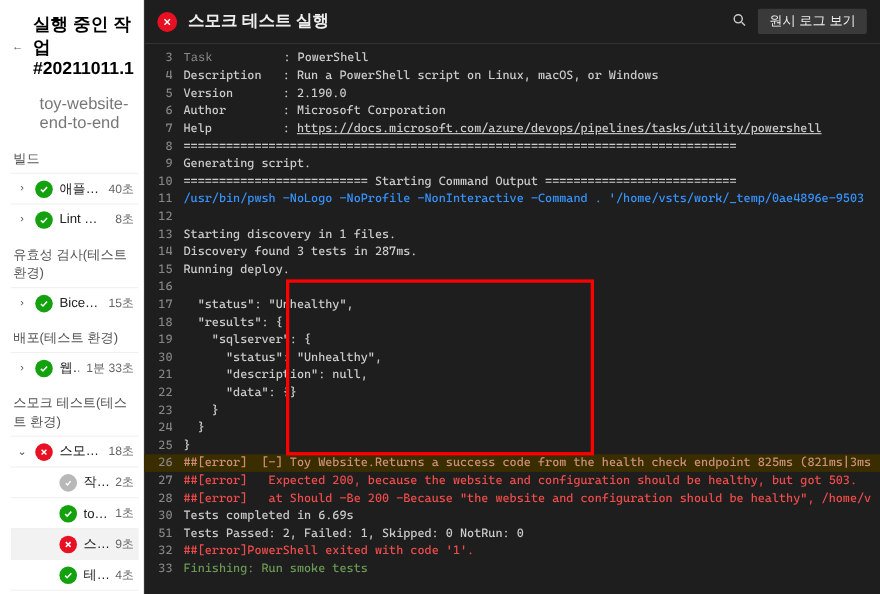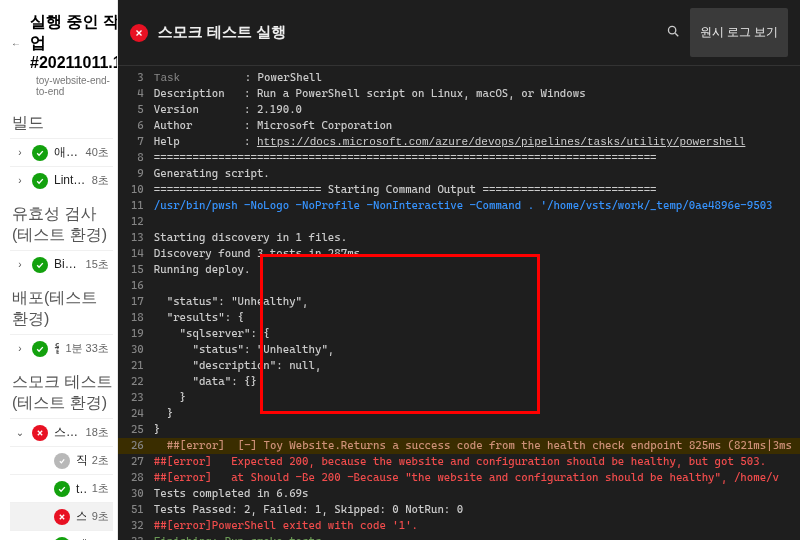--- a/index.html
+++ b/index.html
@@ -19,22 +19,22 @@
     overflow-y: auto;
     padding: 10px 4px 10px 10px;
   }
   .sb-head {
     display: flex;
     align-items: center;
     gap: 8px;
     padding: 2px 4px 2px 0;
   }
   .sb-title { font-size: 16px; font-weight: 600; }
-  .sb-sub { font-size: 10px; color: #777; margin: 1px 0 12px 26px; }
-  .sb-section { font-size: 16px; color: #555; margin: 6px 0 4px 2px; padding-top: 4px;}
+  .sb-sub { font-size: 15px; color: #777; margin: 12px 0 12px 26px; }
+  .sb-section { font-size: 12px; color: #555; margin: 6px 0 4px 2px; padding-top: 4px;}
   .sb-item {
     display: flex;
     align-items: center;
     gap: 6px;
     padding: 5px 4px;
     border-top: 1px solid #f0f0f0;
     cursor: pointer;
     min-height: 28px;
   }
   .sb-item.sel { background: #f2f2f2; }
@@ -58,35 +58,35 @@
     font-size: 11px;
   }
   .mh {
     display:flex; align-items:center; gap:10px;
     padding: 8px 12px;
     border-bottom:1px solid #333;
     font-family: -apple-system, BlinkMacSystemFont, "Segoe UI", sans-serif;
   }
   .mh .title { font-size:15px; font-weight:600; color:#eee; flex:1;}
   .mh .ico.fail { width:18px; height:18px;}
-  .mh-btn { background:#3a3a3a; color:#eee; border:none; padding:16px 10px; font-size:12px; cursor:pointer; border-radius:2px;font-family:Liberation Serif, serif;}
+  .mh-btn { background:#3a3a3a; color:#eee; border:none; padding:3px 10px; font-size:12px; cursor:pointer; border-radius:2px;}
   .mh-icon { color:#ccc; cursor:pointer; font-size:14px; }
 
   .log { flex:1; overflow:auto; padding: 4px 0 10px 0;}
   .ln { display:flex; align-items:flex-start; white-space:pre; line-height:16px; padding:0 8px;}
   .lnno { width:28px; text-align:right; color:#858585; flex-shrink:0; padding-right:10px;}
   .lntxt { color:#ccc; }
   .fg-cyan { color:#3794ff; }
   .fg-red { color:#f14c4c; }
   .fg-orange { color:#ce9178; }
   .fg-green { color:#6a9955; }
   .fg-grey { color:#888;font-family:Liberation Mono, monospace; }
-  .hl { background:#3a2d00;gap:13px; }
+  .hl { background:#3a2d00; }
   .ln.hl .lntxt { color:#d7ba7d; }
-  .u { text-decoration: underline; font-family: Liberation Mono, monospace; }
+  .u { text-decoration: underline; }
 
   .redbox {
     position: absolute;
     border: 3px solid #ff0000;
     pointer-events: none;
     left: 260px;
     top: 254px;
     width: 280px;
     height: 160px;
   }

